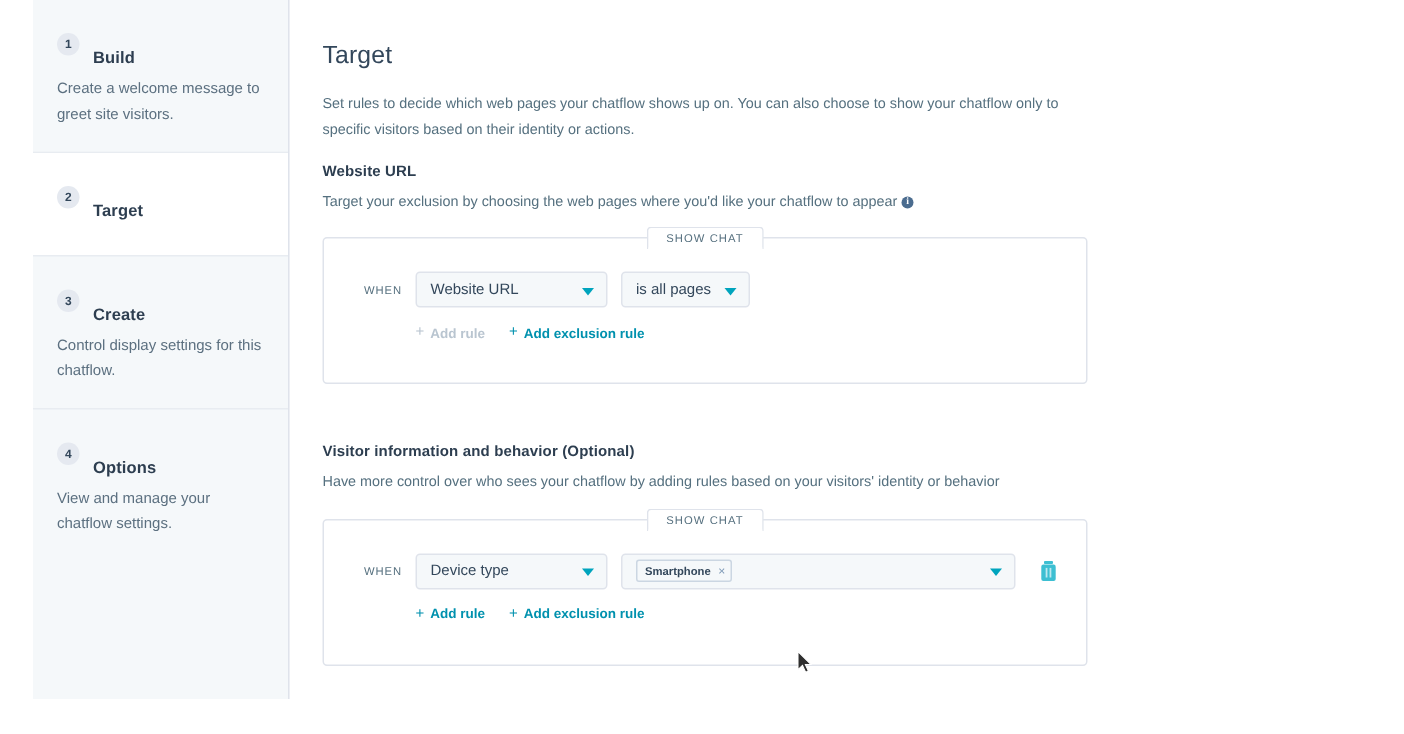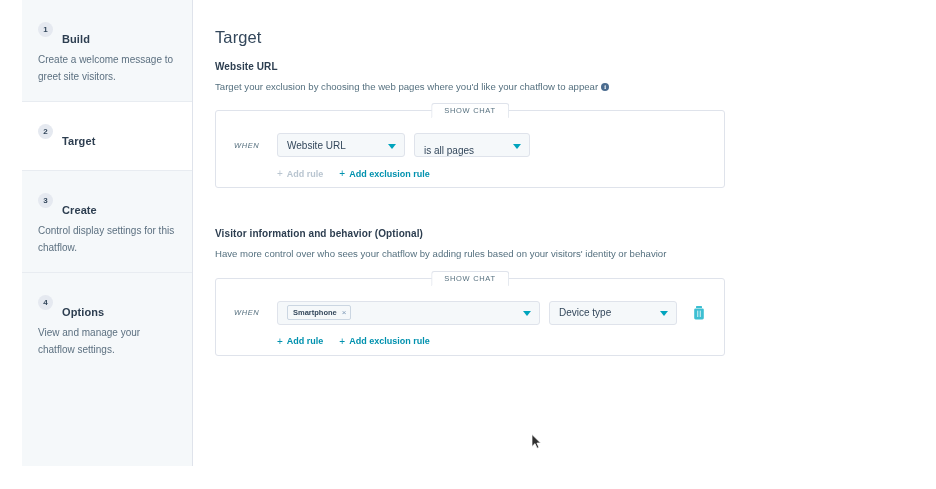--- a/index.html
+++ b/index.html
@@ -134,21 +134,21 @@
     font-family: "Liberation Serif", serif;
   }
 
   
   .filter-card {
     position: relative;
     width: 510px;
     border: 1px solid #dfe3eb;
     border-radius: 3px;
     background: #ffffff;
-    padding: 22px 18px 8px 18px;
+    padding: 22px 18px 28px 18px;
     margin-bottom: 8px;
   }
 
   .card-notch {
     position: absolute;
     top: -8px;
     left: 50%;
     transform: translateX(-50%);
     background: #ffffff;
     border: 1px solid #dfe3eb;
@@ -174,39 +174,39 @@
     display: flex;
     align-items: center;
     gap: 9px;
   }
 
   .when-label {
     font-size: 7.5px;
     letter-spacing: .6px;
     color: #56707f;
     width: 34px;
+    text-align: right;
     flex: 0 0 auto;
-    font-style: italic;
   }
 
   .dropdown {
     position: relative;
     background: #f5f8fa;
     border: 1px solid #dfe3eb;
     border-radius: 3px;
     height: 24px;
     display: flex;
     align-items: center;
     padding: 0 22px 0 9px;
     font-size: 10px;
     color: #33475b;
     cursor: pointer;
   }
   .dropdown.w-prop { width: 128px; }
-  .dropdown.w-op   { width: 116px; align-items: flex-end; }
+  .dropdown.w-op   { width: 86px; }
   .dropdown.w-vals { flex: 1 1 auto; }
 
   .chev {
     position: absolute;
     right: 8px;
     top: 50%;
     width: 0; height: 0;
     margin-top: -1.5px;
     border-left: 4px solid transparent;
     border-right: 4px solid transparent;
@@ -331,20 +331,21 @@
       </div>
       <div class="step-desc">View and manage your chatflow settings.</div>
     </div>
 
   </div>
 
   <div id="main">
 
     <h1 class="page-title">Target</h1>
 
+    <p class="page-desc">Set rules to decide which web pages your chatflow shows up on. You can also choose to show your chatflow only to specific visitors based on their identity or actions.</p>
 
     
     <div class="section-label">Website URL</div>
     <div class="section-sub">
       <span>Target your exclusion by choosing the web pages where you'd like your chatflow to appear</span><span class="info-icon">i</span>
     </div>
 
     <div class="filter-card">
       <div class="card-notch">SHOW CHAT</div>
 
@@ -379,30 +380,30 @@
     
     <div class="section-label">Visitor information and behavior (Optional)</div>
     <div class="section-sub">Have more control over who sees your chatflow by adding rules based on your visitors' identity or behavior</div>
 
     <div class="filter-card">
       <div class="card-notch">SHOW CHAT</div>
 
       <div class="rule-row">
         <span class="when-label">WHEN</span>
 
+        <div class="dropdown w-prop">
+          <span>Device type</span>
+          <span class="chev"></span>
+        </div>
+
         <div class="dropdown w-vals">
           <span class="chip">
             <span>Smartphone</span>
             <span class="chip-x">×</span>
           </span>
-          <span class="chev"></span>
-        </div>
-
-        <div class="dropdown w-prop">
-          <span>Device type</span>
           <span class="chev"></span>
         </div>
 
         <span class="trash">
           <svg width="14" height="16" viewBox="0 0 14 16" aria-hidden="true">
             <rect x="4" y="1" width="6" height="2" rx="0.6" fill="#3dbfd2"></rect>
             <rect x="2.2" y="3.4" width="9.6" height="11" rx="1.4" fill="#3dbfd2"></rect>
             <rect x="5.1" y="5.6" width="1.2" height="6.4" fill="#bfe9f0"></rect>
             <rect x="7.7" y="5.6" width="1.2" height="6.4" fill="#bfe9f0"></rect>
           </svg>

